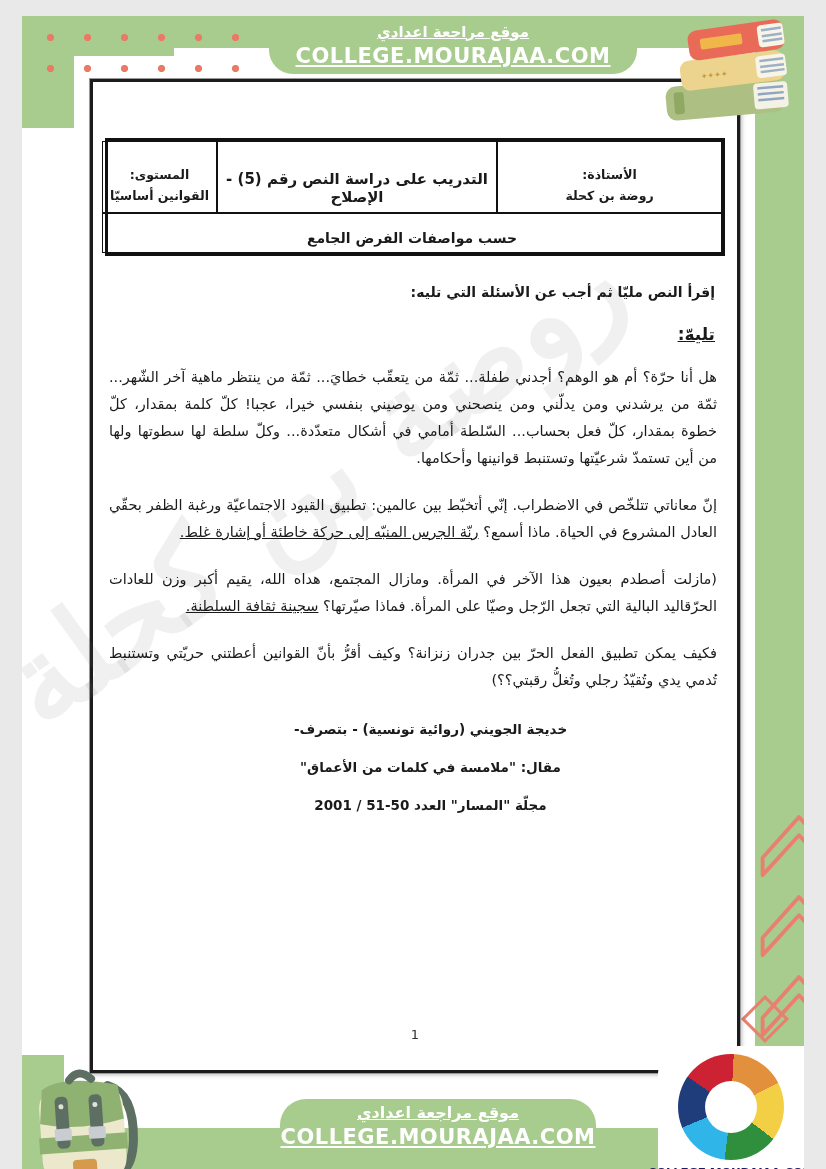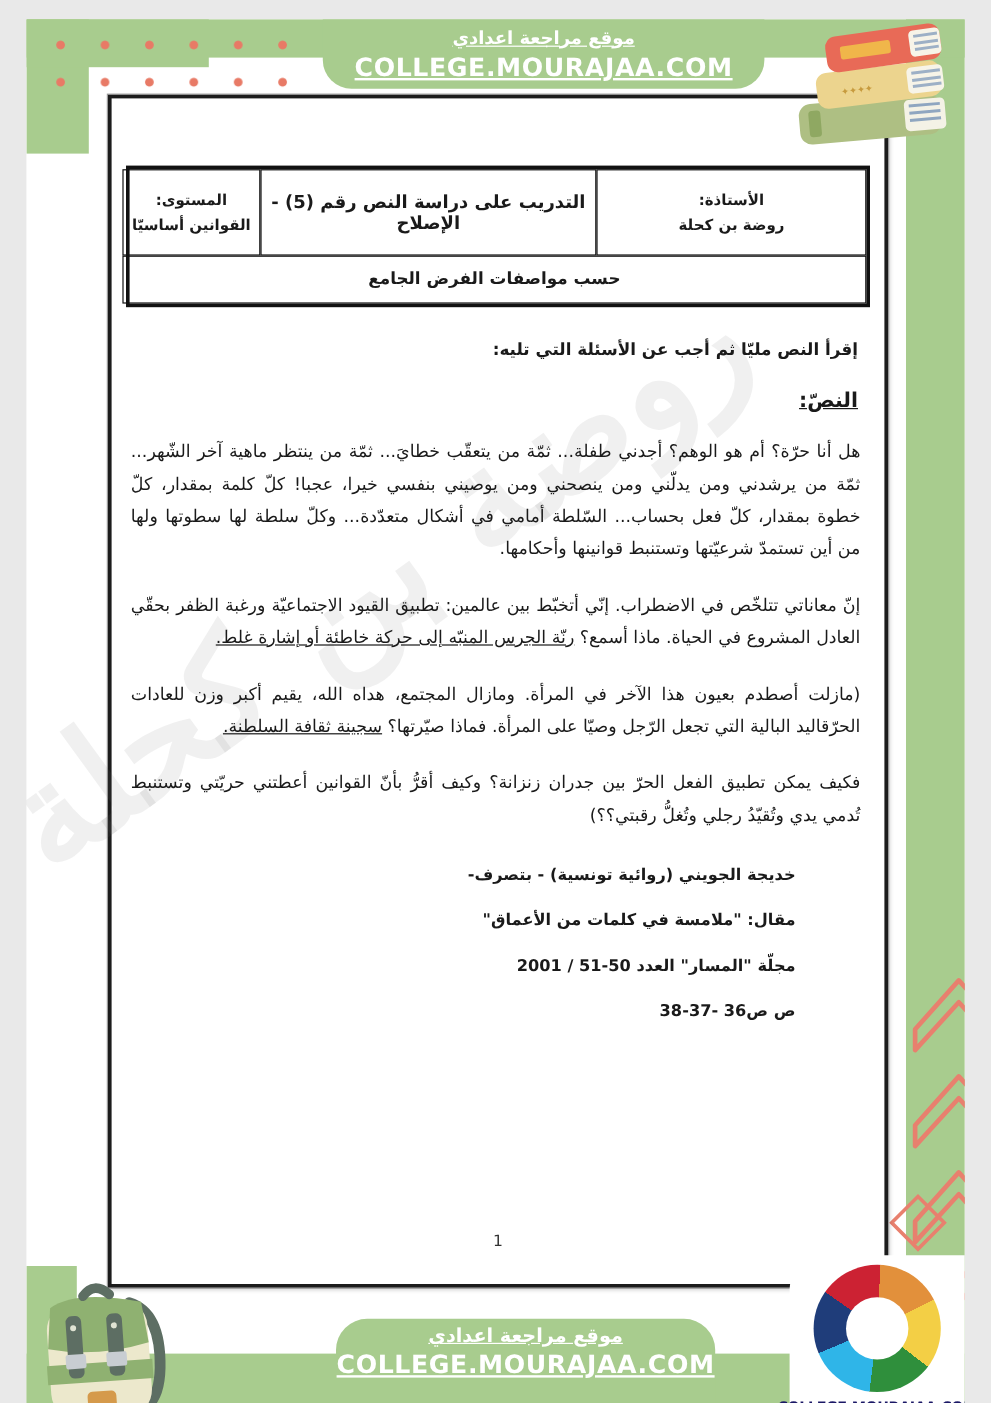--- a/index.html
+++ b/index.html
@@ -39,33 +39,33 @@
   }
   .watermark {
     position:absolute; top:330px; right:60px; transform:rotate(-36deg);
     font-family:"DejaVu Serif", serif; font-size:120px; font-weight:bold;
     color:rgba(110,110,110,0.10); white-space:nowrap; pointer-events:none; z-index:0;
   }
   .info-table {
     position:relative; z-index:1; width:620px; border:3px solid #111;
     display:grid; grid-template-columns:225px 280px 115px;
   }
-  .cell { border:1px solid #111; padding:6px 4px; display:flex; flex-direction:column; justify-content:center; align-items:center; min-height:72px; }
+  .cell { border:1px solid #111; padding:6px 4px; display:flex; flex-direction:column; justify-content:flex-end; align-items:center; min-height:72px; }
   .cell-title { font-weight:bold; font-size:15px; text-align:center; }
   .cell-side  { font-weight:bold; font-size:12.5px; line-height:1.7; text-align:center; }
   .cell-span  { grid-column:1 / span 3; min-height:40px; font-weight:bold; font-size:14px; text-align:center; }
   .instruction { position:relative; z-index:1; margin:28px 10px 0 0; font-weight:bold; font-size:14px; }
   .text-heading{ position:relative; z-index:1; margin:24px 10px 0 0; font-weight:bold; font-size:17px; text-decoration:underline; }
   .para {
     position:relative; z-index:1; margin:20px 8px 0 4px; font-size:14.5px; line-height:27px;
     text-align:justify; text-align-last:right;
   }
   .u { text-decoration:underline; }
   .citations { position:relative; z-index:1; margin:16px 10% 0 15%; font-weight:bold; font-size:13.5px; }
-  .cite-line { line-height:38px; }
+  .cite-line { line-height:38px; text-align:center; }
   .page-num  { position:absolute; bottom:28px; left:50%; transform:translateX(-50%); font-size:13px; color:#333; direction:ltr; }
   
   .chevrons { position:absolute; top:788px; left:728px; width:98px; display:flex; flex-direction:column; gap:2px; z-index:2; }
   .diamond  { position:absolute; width:34px; height:34px; border:3px solid #e8806e; transform:rotate(45deg); z-index:2; }
   .d1 { top:986px; left:726px; }
   .d2 { top:972px; left:796px; }
   
   .logo-box {
     position:absolute; right:0; bottom:0; width:146px; height:139px; background:#fff;
     border-top-left-radius:28px; z-index:4; display:flex; flex-direction:column; align-items:center;
@@ -125,32 +125,31 @@
       </div>
       <div class="cell cell-title">التدريب على دراسة النص رقم (5) - الإصلاح</div>
       <div class="cell cell-side">
         <div>المستوى:</div>
         <div>القوانين أساسيّا</div>
       </div>
       <div class="cell cell-span">حسب مواصفات الفرض الجامع</div>
     </div>
 
     <div class="instruction">إقرأ النص مليّا ثم أجب عن الأسئلة التي تليه:</div>
-    <div class="text-heading">النصّ:</div>
+    <div class="text-heading">تليهّ:</div>
 
     <p class="para">هل أنا حرّة؟ أم هو الوهم؟ أجدني طفلة... ثمّة من يتعقّب خطايَ... ثمّة من ينتظر ماهية آخر الشّهر... ثمّة من يرشدني ومن يدلّني ومن ينصحني ومن يوصيني بنفسي خيرا، عجبا! كلّ كلمة بمقدار، كلّ خطوة بمقدار، كلّ فعل بحساب... السّلطة أمامي في أشكال متعدّدة... وكلّ سلطة لها سطوتها ولها من أين تستمدّ شرعيّتها وتستنبط قوانينها وأحكامها.</p>
     <p class="para"><span>إنّ معاناتي تتلخّص في الاضطراب. إنّي أتخبّط بين عالمين: تطبيق القيود الاجتماعيّة ورغبة الظفر بحقّي العادل المشروع في الحياة. ماذا أسمع؟ </span><span class="u">رنّة الجرس المنبّه إلى حركة خاطئة أو إشارة غلط.</span></p>
     <p class="para"><span>(مازلت أصطدم بعيون هذا الآخر في المرأة. ومازال المجتمع، هداه الله، يقيم أكبر وزن للعادات الحرّقاليد البالية التي تجعل الرّجل وصيّا على المرأة. فماذا صيّرتها؟ </span><span class="u">سجينة ثقافة السلطنة.</span></p>
     <p class="para">فكيف يمكن تطبيق الفعل الحرّ بين جدران زنزانة؟ وكيف أقرُّ بأنّ القوانين أعطتني حريّتي وتستنبط تُدمي يدي وتُقيّدُ رجلي وتُغلُّ رقبتي؟؟)</p>
 
     <div class="citations">
       <div class="cite-line">خديجة الجويني (روائية تونسية) - بتصرف-</div>
       <div class="cite-line">مقال: "ملامسة في كلمات من الأعماق"</div>
       <div class="cite-line">مجلّة "المسار" العدد 50-51 / 2001</div>
-      <div class="cite-line">ص ص36 -37-38</div>
     </div>
 
     <div class="page-num">1</div>
   </div>
 
   <svg class="books" width="142" height="104" viewBox="0 0 142 104">
     <g transform="rotate(-5 70 80)">
       <rect x="8" y="64" width="118" height="34" rx="10" fill="#aebf83"></rect>
       <rect x="96" y="68" width="34" height="26" rx="4" fill="#f4f2e6"></rect>
       <path d="M100 73 h26 M100 79 h26 M100 85 h26" stroke="#8fa6c0" stroke-width="2.5" fill="none"></path>

